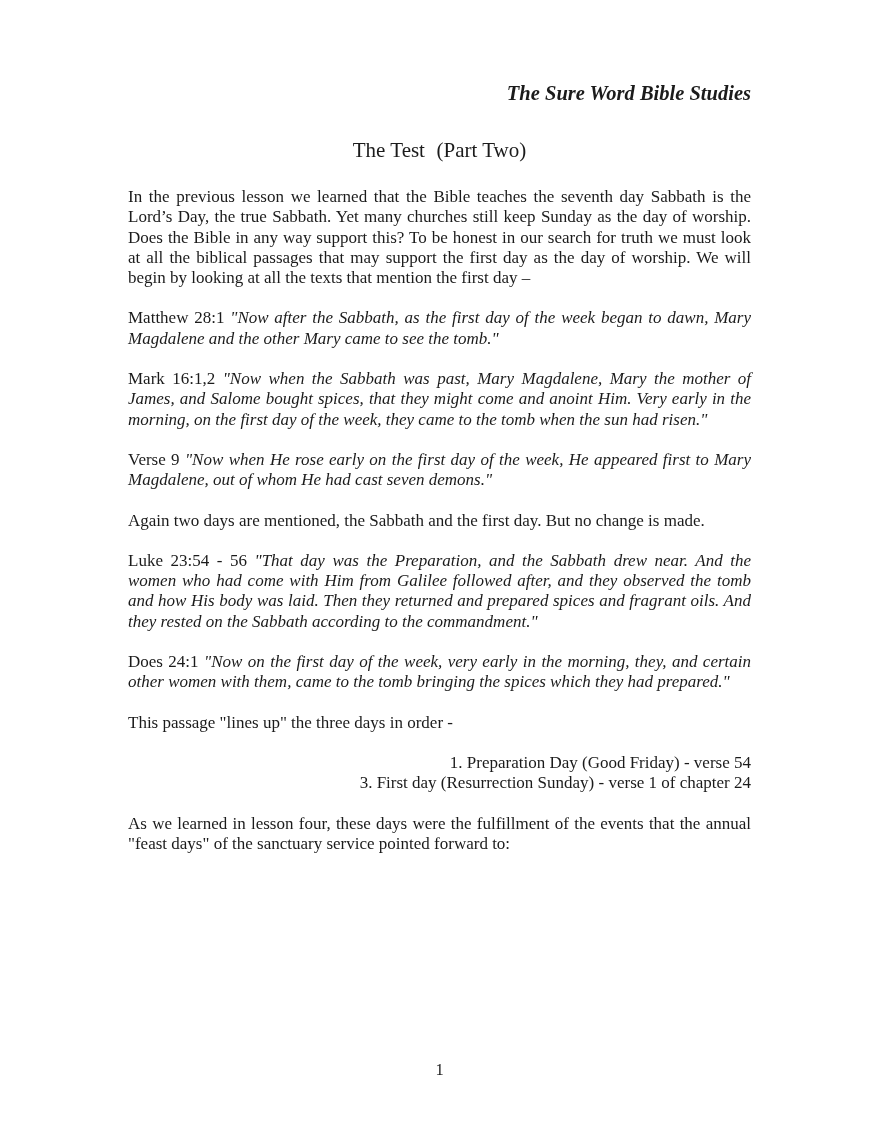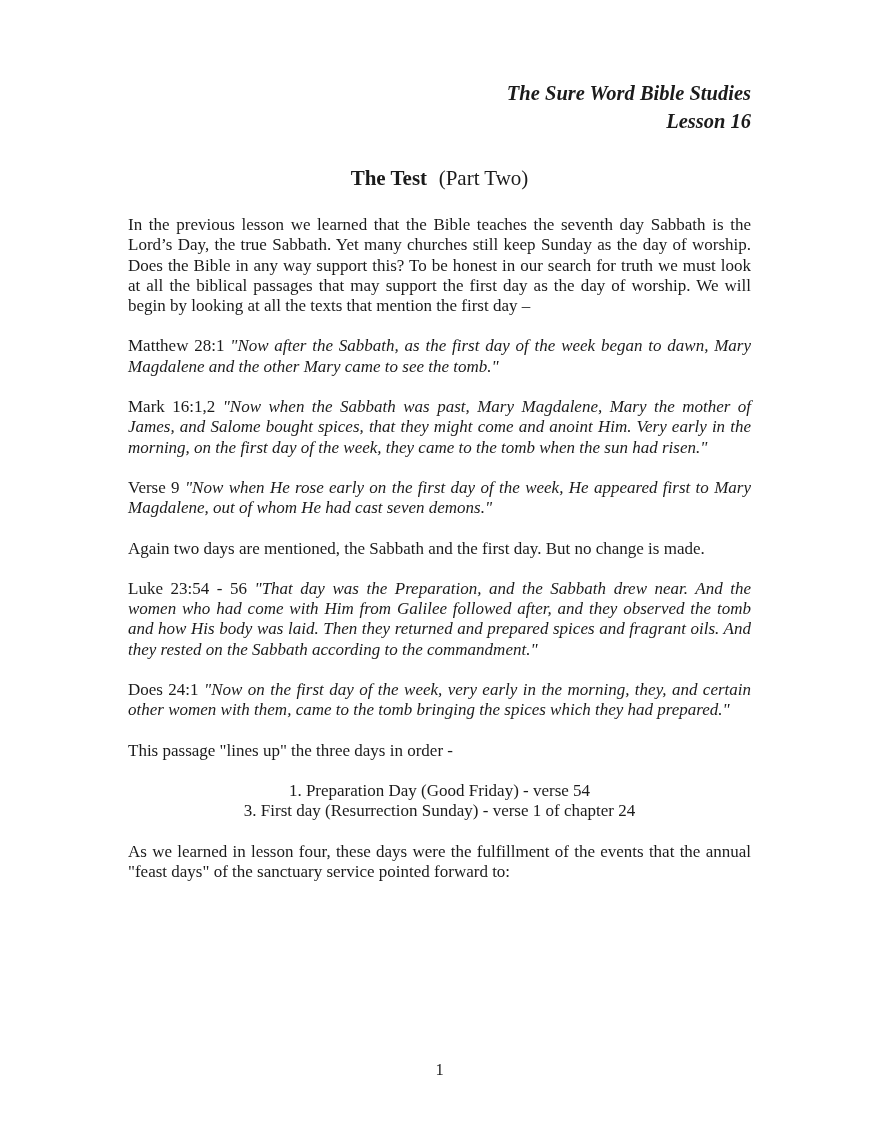--- a/index.html
+++ b/index.html
@@ -29,21 +29,21 @@
     font-size: 20.5px;
     line-height: 28px;
   }
   .doc-title {
     margin-top: 30px;
     text-align: center;
     font-size: 21px;
     line-height: 26px;
   }
   .doc-title .title-main {
-    font-weight: bold;
+    font-weight: normal;
     margin-right: 0.55em;
   }
   .body-block {
     margin: 20px 0 0 0;
     font-size: 17px;
     line-height: 20.3px;
     text-align: justify;
   }
   .body-block.first {
     margin-top: 24px;
@@ -54,39 +54,38 @@
   .verse-ref::after {
     content: " ";
   }
   .verse-quote {
     font-style: italic;
   }
   .list-block {
     margin: 20px 0 8px 0;
     font-size: 17px;
     line-height: 20.3px;
-    text-align: center;
+    text-align: right;
   }
   .page-footer {
     position: absolute;
     left: 128px;
     top: 1060px;
     width: 623px;
     text-align: center;
     font-size: 16.5px;
   }
 </style>
 </head>
 <body>
 
 <div class="page">
 
   <div class="doc-header">
     <div>The Sure Word Bible Studies</div>
-    <div>Lesson 16</div>
   </div>
 
   <div class="doc-title">
     <span class="title-main">The Test</span><span class="title-part">(Part Two)</span>
   </div>
 
   <p class="body-block first">In the previous lesson we learned that the Bible teaches the seventh day Sabbath is the Lord’s Day, the true Sabbath. Yet many churches still keep Sunday as the day of worship. Does the Bible in any way support this?  To be honest in our search for truth we must look at all the biblical passages that may support the first day as the day of worship. We will begin by looking at all the texts that mention the first day –</p>
 
   <p class="body-block"><span class="verse-ref">Matthew 28:1</span><span class="verse-quote">"Now after the Sabbath, as the first day of the week began to dawn, Mary Magdalene and the other Mary came to see the tomb."</span></p>
 

